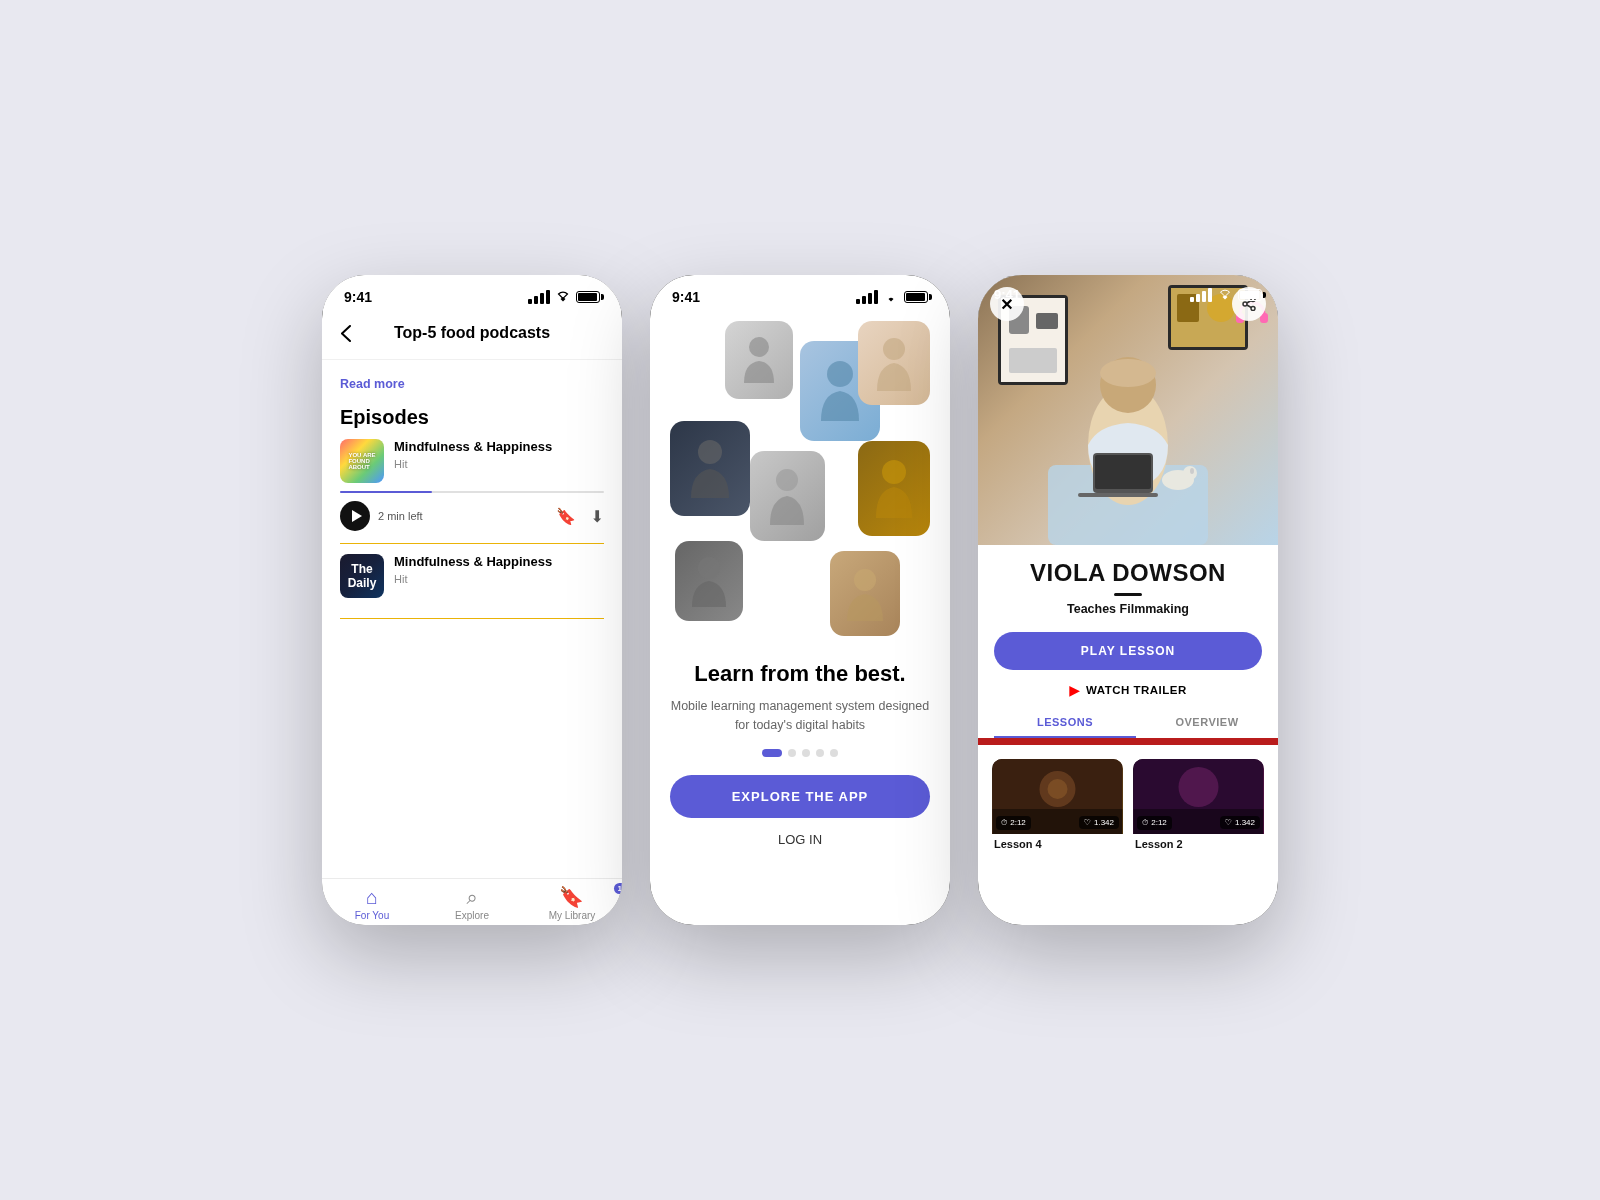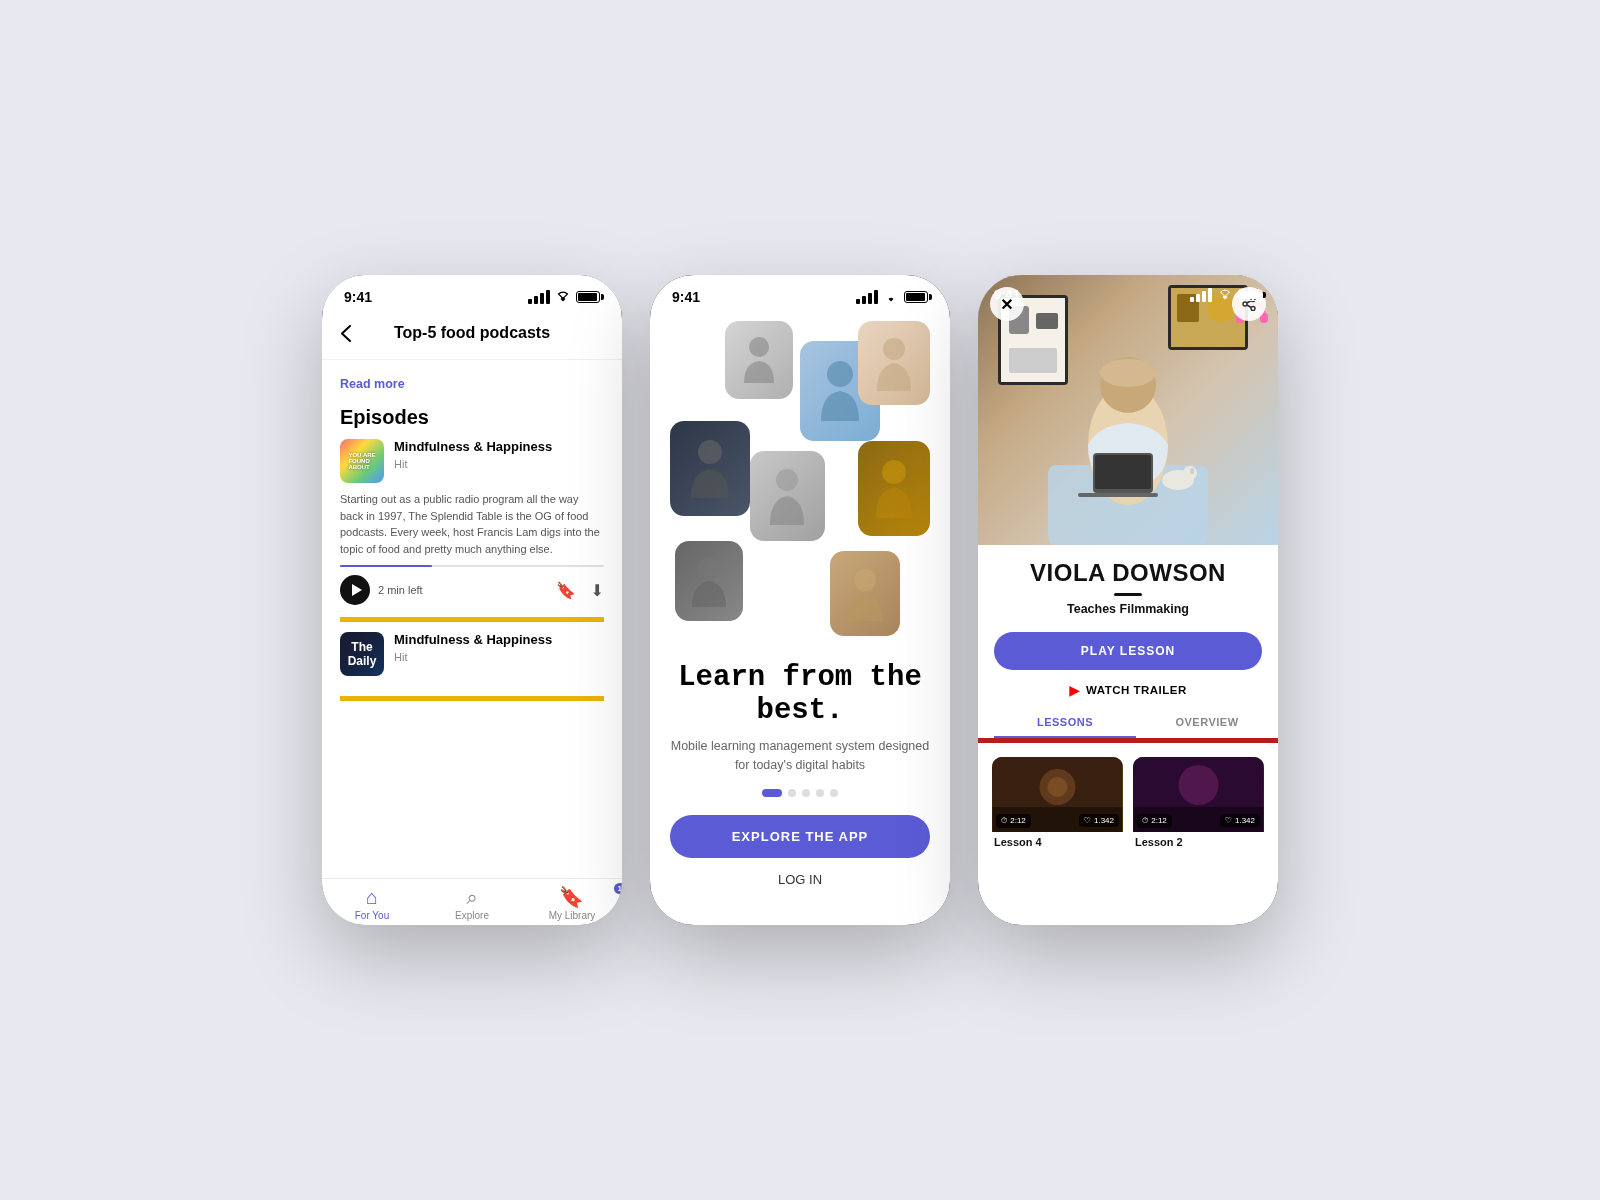--- a/index.html
+++ b/index.html
@@ -146,21 +146,21 @@
       cursor: pointer;
     }
 
     .episodes-title {
       font-size: 20px;
       font-weight: 700;
       margin: 14px 0 10px;
     }
 
     .episode-item {
-      border-bottom: 5px solid #eab308;
+      border-bottom: 1px solid #eab308;
       padding-bottom: 12px;
       margin-bottom: 10px;
     }
 
     .episode-top {
       display: flex;
       align-items: flex-start;
       gap: 10px;
       margin-bottom: 8px;
     }
@@ -360,25 +360,24 @@
     .person-silhouette {
       width: 100%;
       height: 100%;
       display: flex;
       align-items: center;
       justify-content: center;
     }
     .person-silhouette svg { opacity: 0.6; }
 
     .learn-headline {
-      font-size: 29px;
+      font-size: 22px;
       font-weight: 800;
       text-align: center;
       margin-bottom: 10px;
-      font-family: Liberation Mono, monospace;
     }
 
     .learn-sub {
       font-size: 12.5px;
       color: #666;
       text-align: center;
       line-height: 1.5;
       margin-bottom: 14px;
     }
 
@@ -569,21 +568,21 @@
     }
 
     .watch-trailer-text {
       font-size: 11.5px;
       font-weight: 600;
       letter-spacing: 0.5px;
     }
 
     .lessons-tabs {
       display: flex;
-      border-bottom: 5px solid #b91c1c;
+      border-bottom: 7px solid #b91c1c;
       margin: 4px 0;
       padding-left: 16px;
     }
 
     .tab-item {
       flex: 1;
       text-align: center;
       padding: 8px 0;
       font-size: 11px;
       font-weight: 600;
@@ -710,21 +709,20 @@
             <div class="episode-thumb">
               <div class="thumb-mindfulness">
                 <span style="font-size:6px;font-weight:900;text-shadow:0 0 3px rgba(0,0,0,0.5)">YOU ARE<br>FOUND<br>ABOUT</span>
               </div>
             </div>
             <div class="episode-meta">
               <h4>Mindfulness &amp; Happiness</h4>
               <span>Hit</span>
             </div>
           </div>
-          <p class="episode-desc">Starting out as a public radio program all the way back in 1997, The Splendid Table is the OG of food podcasts. Every week, host Francis Lam digs into the topic of food and pretty much anything else.</p>
           <div class="progress-bar">
             <div class="progress-fill"></div>
           </div>
           <div class="episode-controls">
             <div style="display:flex;align-items:center;gap:8px;">
               <div class="play-btn-ep"></div>
               <span class="time-left">2 min left</span>
             </div>
             <div class="ep-action-icons">
               <span class="bookmark-icon">🔖</span>

